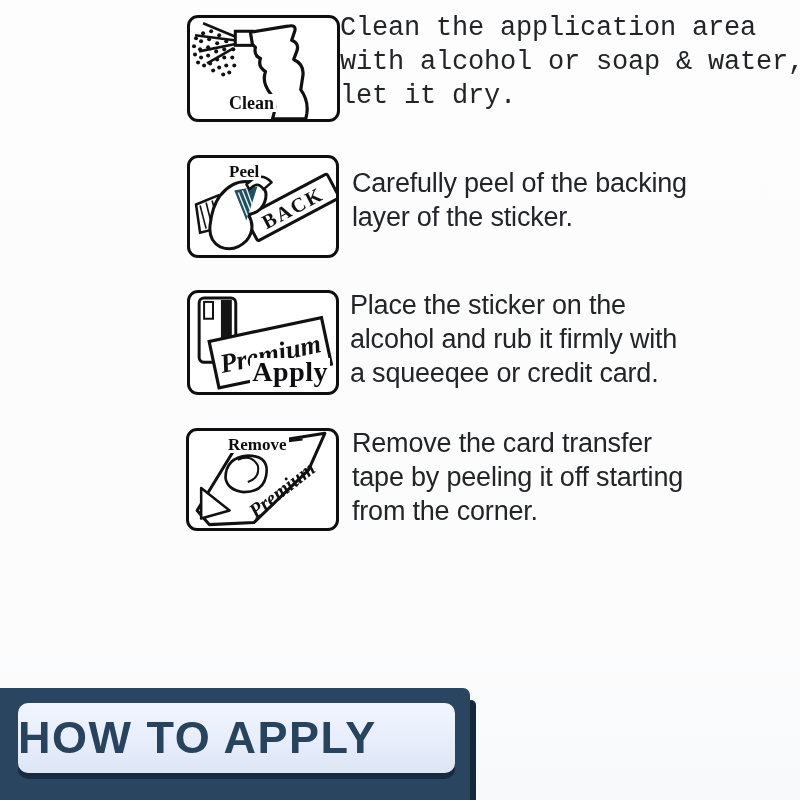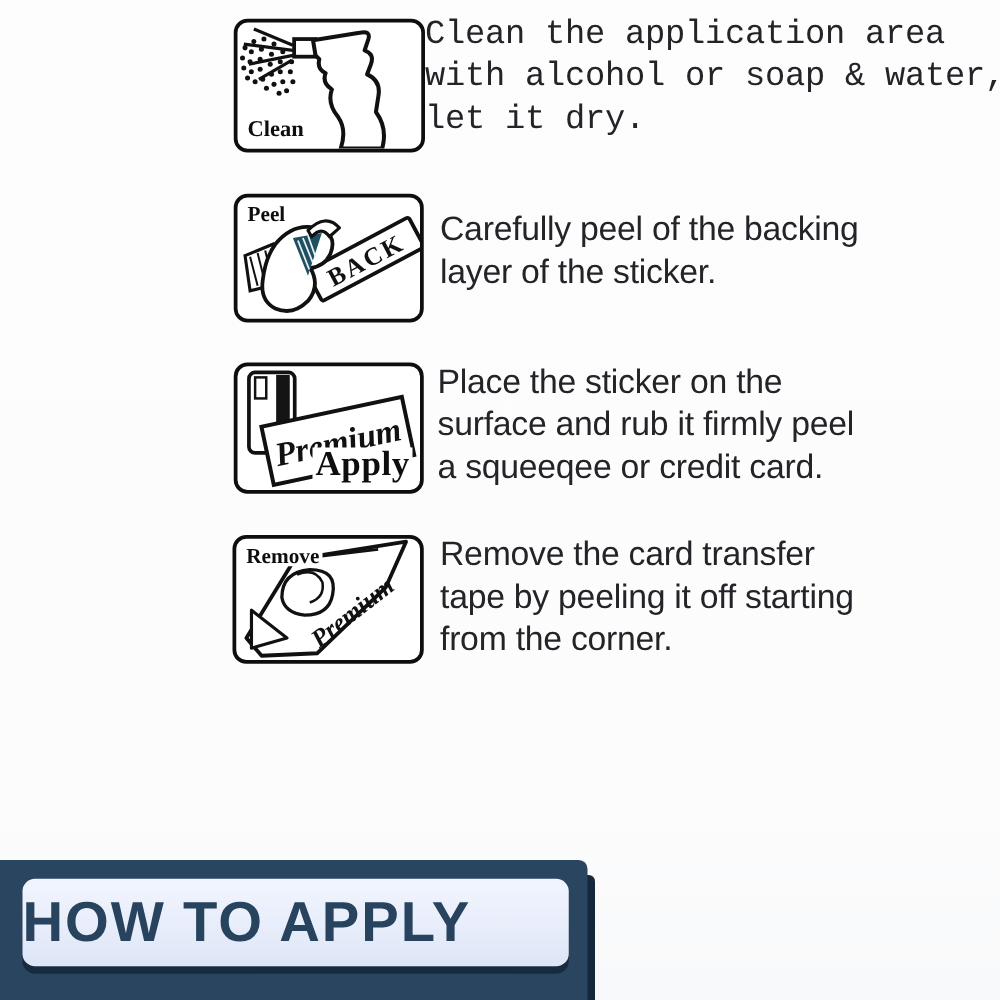--- a/index.html
+++ b/index.html
@@ -7,21 +7,21 @@
        font-family:"Liberation Sans", sans-serif;}
   .stage{position:relative;width:800px;height:800px;
          background:linear-gradient(180deg,#fdfdfd 0%,#fcfcfd 80%,#f8f9fa 100%);}
 
   
   .icon-box{position:absolute;background:#ffffff;border:3.5px solid #0e0e10;
             border-radius:11px;box-sizing:border-box;overflow:hidden;}
   .icon-box svg{position:absolute;left:0;top:0;width:100%;height:100%;}
   .icon-label{position:absolute;font-family:"Liberation Serif", serif;
               font-weight:bold;color:#0e0e10;line-height:1;background:#ffffff;
-              padding:0 2px;}
+              padding:0 2px;margin-left:31px;}
   .lbl-bl{left:6px;bottom:7px;font-size:18px;}
   .lbl-tl{left:6px;top:5px;font-size:17px;}
   .lbl-br{right:6px;bottom:6px;font-size:28px;letter-spacing:.5px;}
 
   .step-text{position:absolute;color:#232428;font-size:27px;line-height:34px;
              letter-spacing:-0.2px;white-space:nowrap;}
 
   #box1{left:187px;top:15px;width:153px;height:107px;}
   #box2{left:187px;top:155px;width:152px;height:103px;}
   #box3{left:187px;top:290px;width:152px;height:105px;}
@@ -134,21 +134,21 @@
       <rect x="13" y="9" width="9" height="17" fill="#fff" stroke="#111" stroke-width="2"></rect>
       <g transform="rotate(-12 72 62)">
         <rect x="22" y="38" width="116" height="48" fill="#fff" stroke="#111" stroke-width="3.2"></rect>
         <text x="80" y="72" text-anchor="middle" font-family="Liberation Serif, serif" font-style="italic" font-weight="bold" font-size="27" fill="#111">Premium</text>
       </g>
     </svg>
     <span class="icon-label lbl-br">Apply</span>
   </div>
   <div class="step-text" id="text3">
     <div>Place the sticker on the</div>
-    <div>surface and rub it firmly peel</div>
+    <div>alcohol and rub it firmly with</div>
     <div>a squeeqee or credit card.</div>
   </div>
 
   <div class="icon-box" id="box4">
     <svg viewBox="0 0 145 95">
       <polygon points="8,78 46,16 134,2 118,38 64,90 20,92" fill="#fff" stroke="#111" stroke-width="3" stroke-linejoin="round"></polygon>
       <line x1="46" y1="16" x2="112" y2="8" stroke="#111" stroke-width="2.2"></line>
       <path d="M36,46 Q36,26 58,24 Q80,24 76,44 Q73,60 54,60 Q38,58 36,46 Z" fill="#fff" stroke="#111" stroke-width="2.6"></path>
       <path d="M48,28 Q62,22 68,34 Q70,46 58,50" fill="none" stroke="#111" stroke-width="2"></path>
       <polygon points="12,56 40,78 12,86" fill="#fff" stroke="#111" stroke-width="2.5" stroke-linejoin="round"></polygon>

